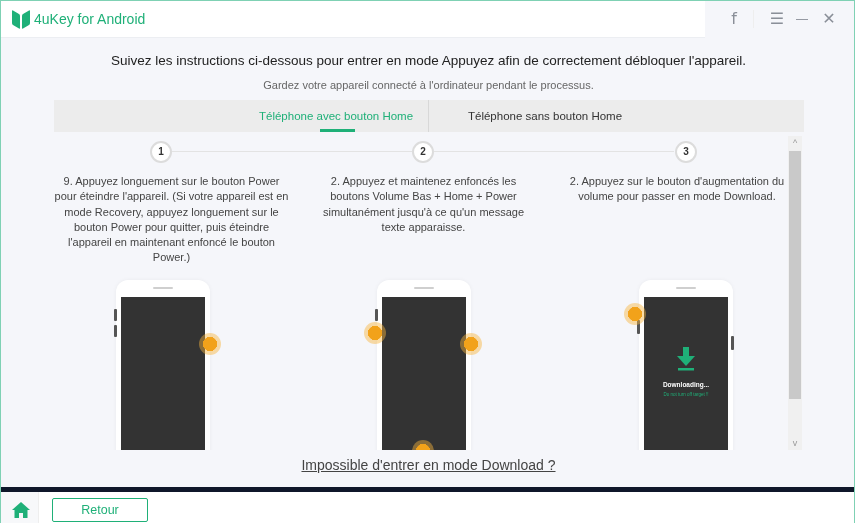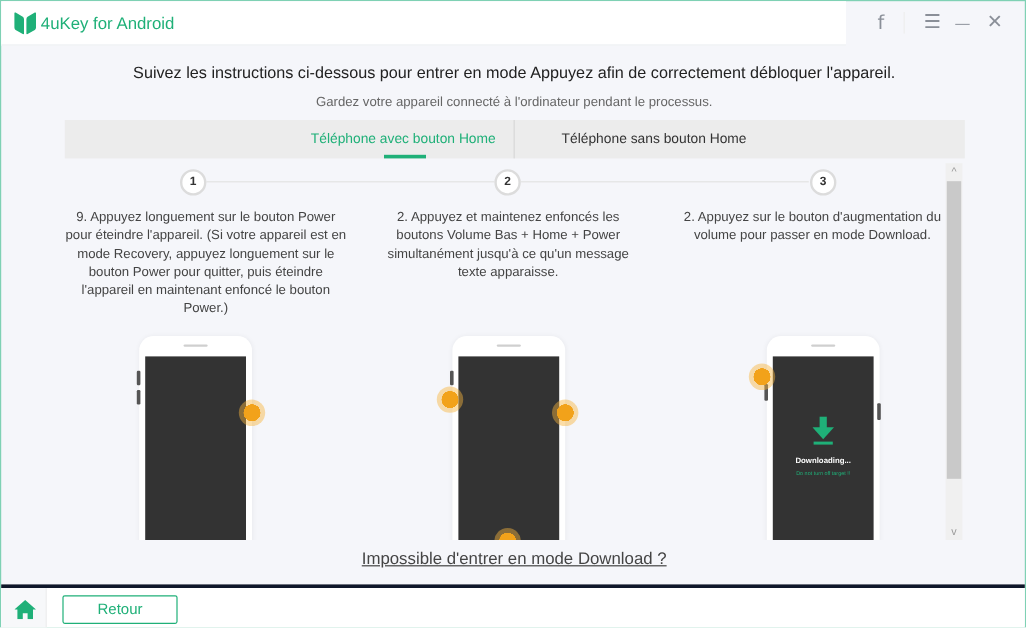--- a/index.html
+++ b/index.html
@@ -39,21 +39,21 @@
   .dl-sub { position: absolute; left: 0; top: 95px; width: 84px; text-align: center; font-size: 4.5px; color: #1fb078; }
 
   .scrollbar { position: absolute; left: 787px; top: 135px; width: 14px; height: 314px; background: #f0f0f0; }
   .scroll-up, .scroll-down { position: absolute; left: 0; width: 14px; height: 14px; font-size: 9px; color: #999; text-align: center; line-height: 14px; cursor: pointer; }
   .scroll-up { top: 0; }
   .scroll-down { bottom: 0; }
   .scroll-thumb { position: absolute; left: 1px; top: 15px; width: 12px; height: 248px; background: #c9c9c9; cursor: pointer; }
 
   .help-link { position: absolute; left: 0; top: 456px; width: 855px; text-align: center; font-size: 14px; color: #444; text-decoration: underline; cursor: pointer; }
 
-  .footer { position: absolute; left: 0; top: 486px; width: 853px; height: 36px; background: #ffffff; border-top: 3px solid #0f172a; }
+  .footer { position: absolute; left: 0; top: 486px; width: 853px; height: 36px; background: #ffffff; border-top: 5px solid #0f172a; }
   .home-area { position: absolute; left: 0; top: 0; width: 38px; height: 36px; background: #f7f8fa; border-right: 1px solid #eeeeee; cursor: pointer; }
   .home-icon { position: absolute; left: 11px; top: 10px; width: 18px; height: 16px; }
   .back-btn { position: absolute; left: 51px; top: 6px; width: 96px; height: 24px; border: 1px solid #1fb078; border-radius: 2px; color: #1fb078; font-size: 12.5px; text-align: center; line-height: 22px; background: #fff; cursor: pointer; }
 </style>
 </head>
 <body>
 
 <div class="window">
 
   <div class="titlebar">

